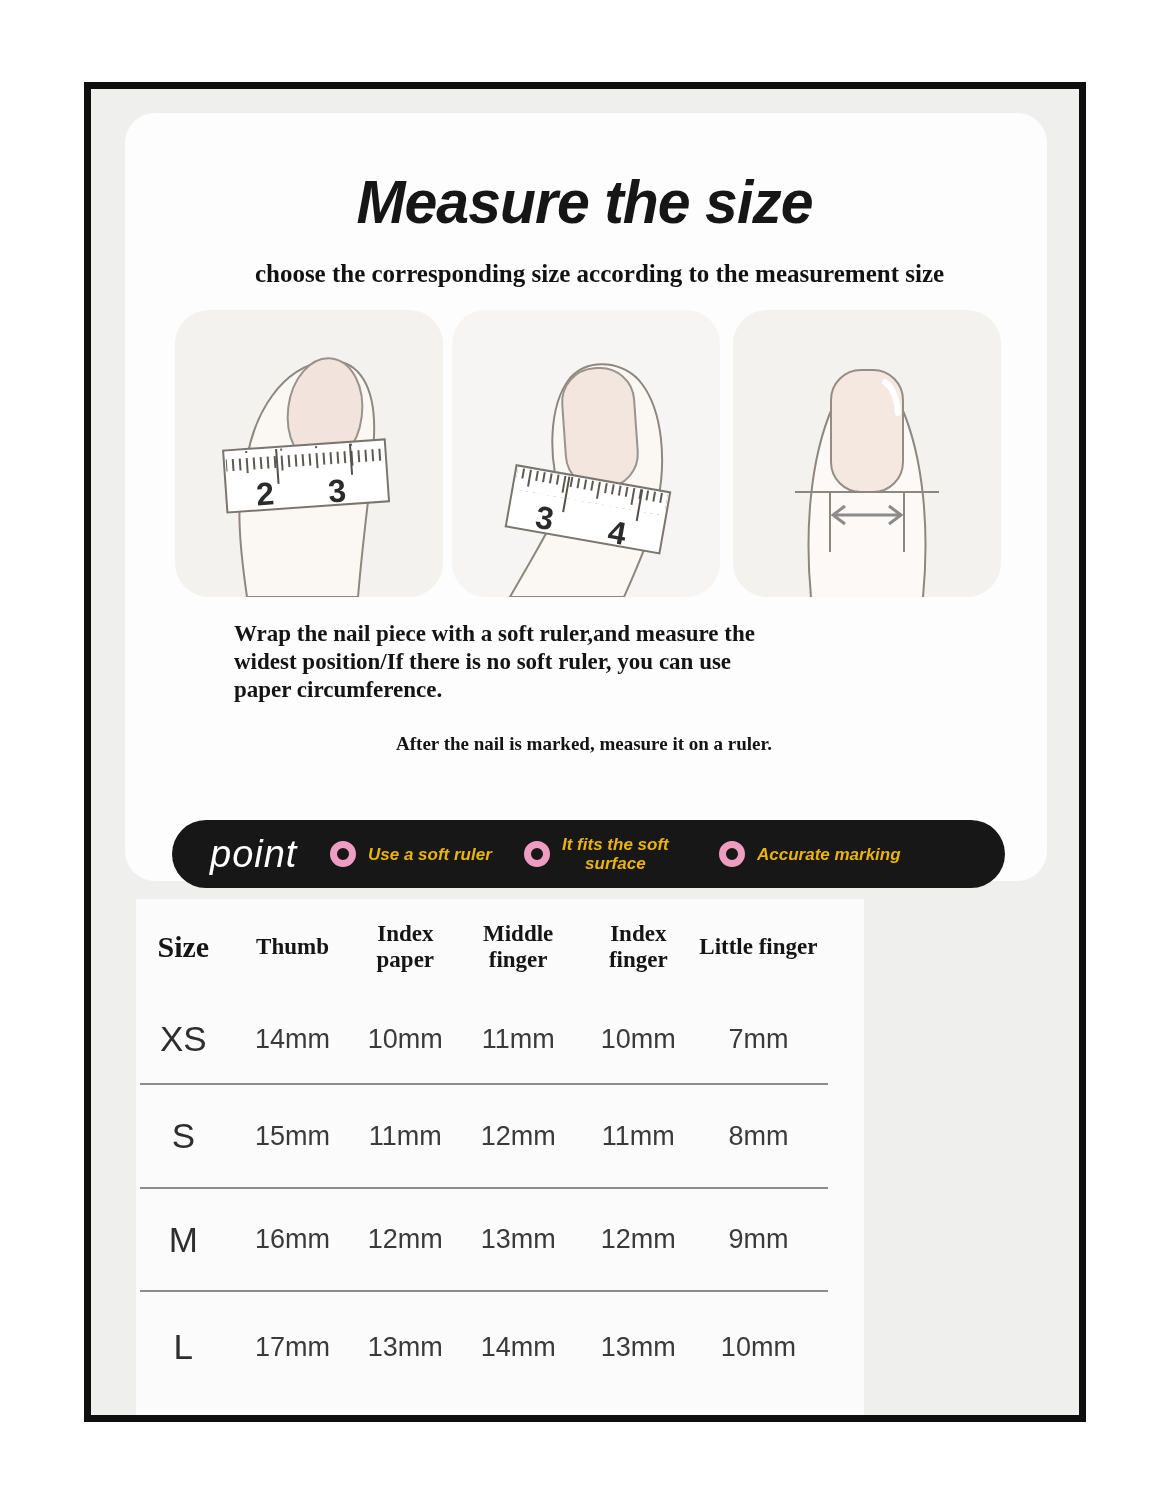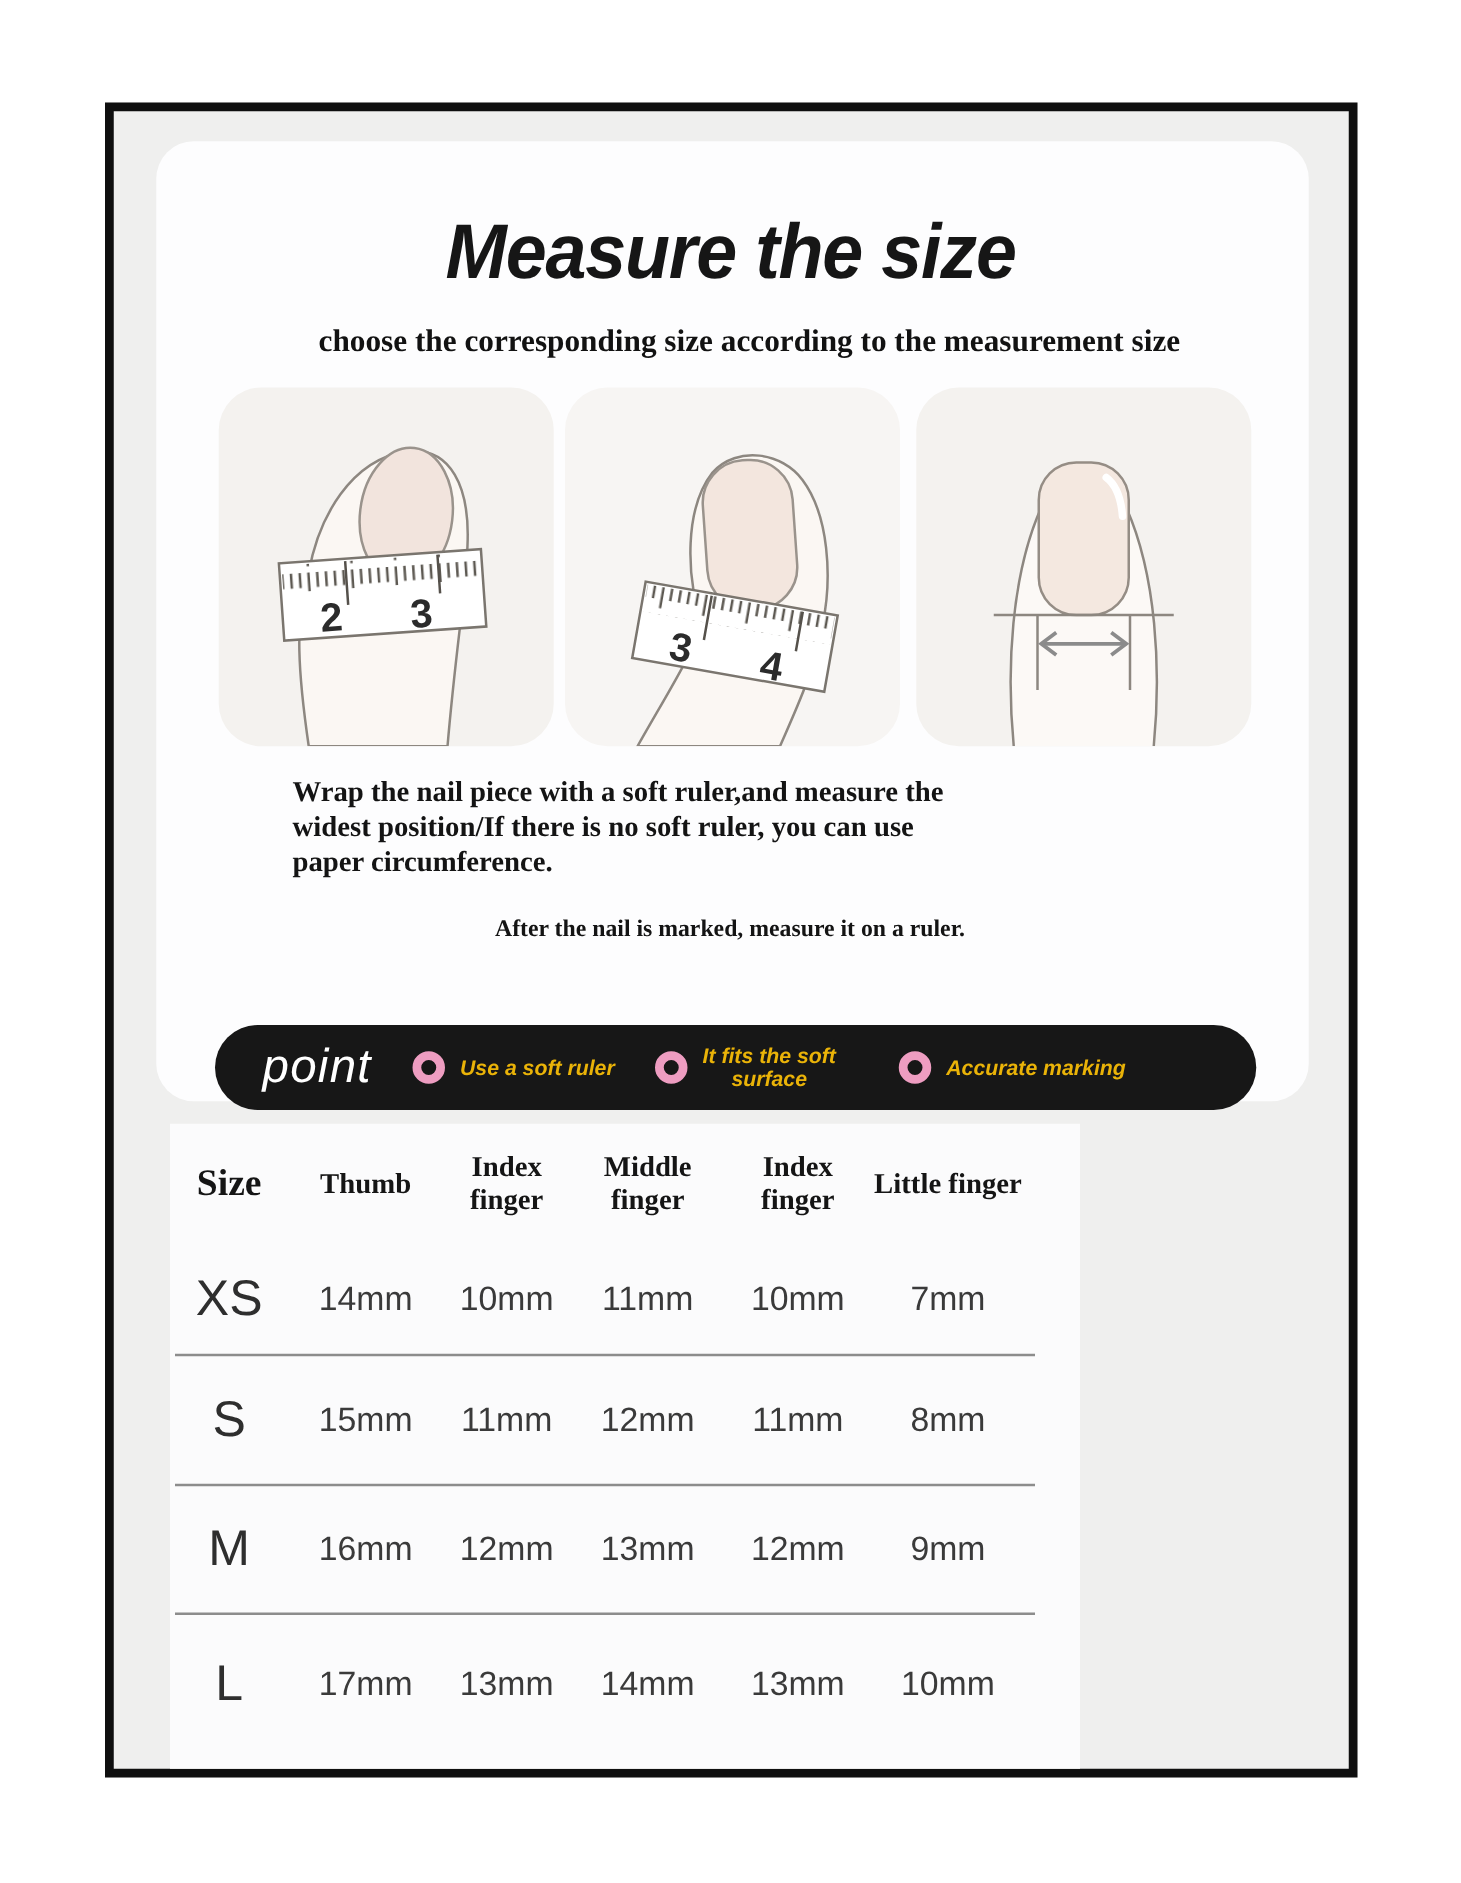--- a/index.html
+++ b/index.html
@@ -66,21 +66,21 @@
 
   .trow{
     display:grid;grid-template-columns:13% 17% 14% 17% 16% 17%;
     align-items:center;
   }
   .trow > div{text-align:center;}
   .thead{height:96px;font-family:"Liberation Serif", serif;font-weight:bold;
     font-size:23px;color:#151515;line-height:26px;}
   .thead .size-h{font-size:30px;}
   .tdata{font-size:27px;color:#3a3a3a;}
-  .tdata .size-c{font-size:40px;color:#2e2e2e;}
+  .tdata .size-c{font-size:35px;color:#2e2e2e;}
   .r1{height:88px;} .r2{height:102px;} .r3{height:101px;} .r4{height:110px;}
   .tdivider{border-top:2px solid #8c8c8c;margin:0 36px 0 4px;height:0;}
 </style>
 </head>
 <body>
 
 <div class="frame"></div>
 
 <div class="card card-top"></div>
 
@@ -160,21 +160,21 @@
     <span class="ring"></span>
     <span class="point-text">Accurate marking</span>
   </div>
 </div>
 
 <div class="card card-table">
   <div class="trow thead">
     <div class="size-h">Size</div>
     <div>Thumb</div>
     <div class="preline">Index
-finger</div>
+paper</div>
     <div>Middle finger</div>
     <div>Index finger</div>
     <div>Little finger</div>
   </div>
 
   <div class="trow tdata r1">
     <div class="size-c">XS</div>
     <div>14mm</div>
     <div>10mm</div>
     <div>11mm</div>

